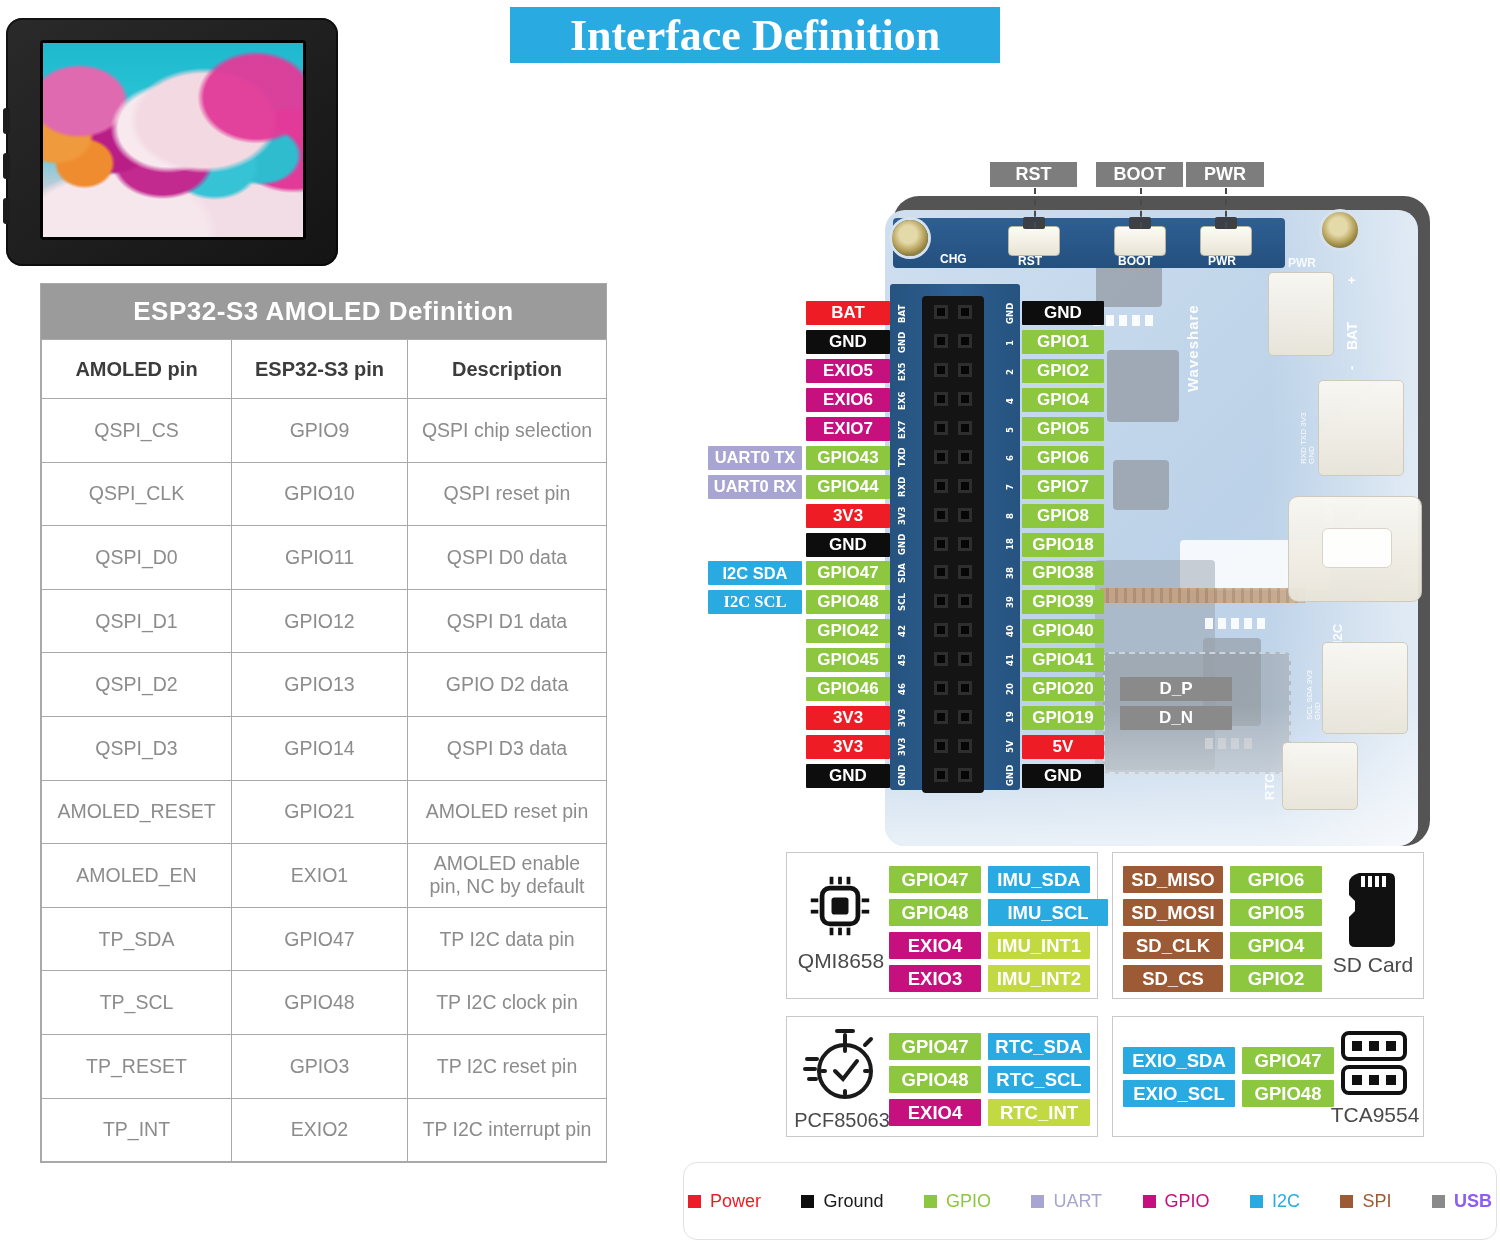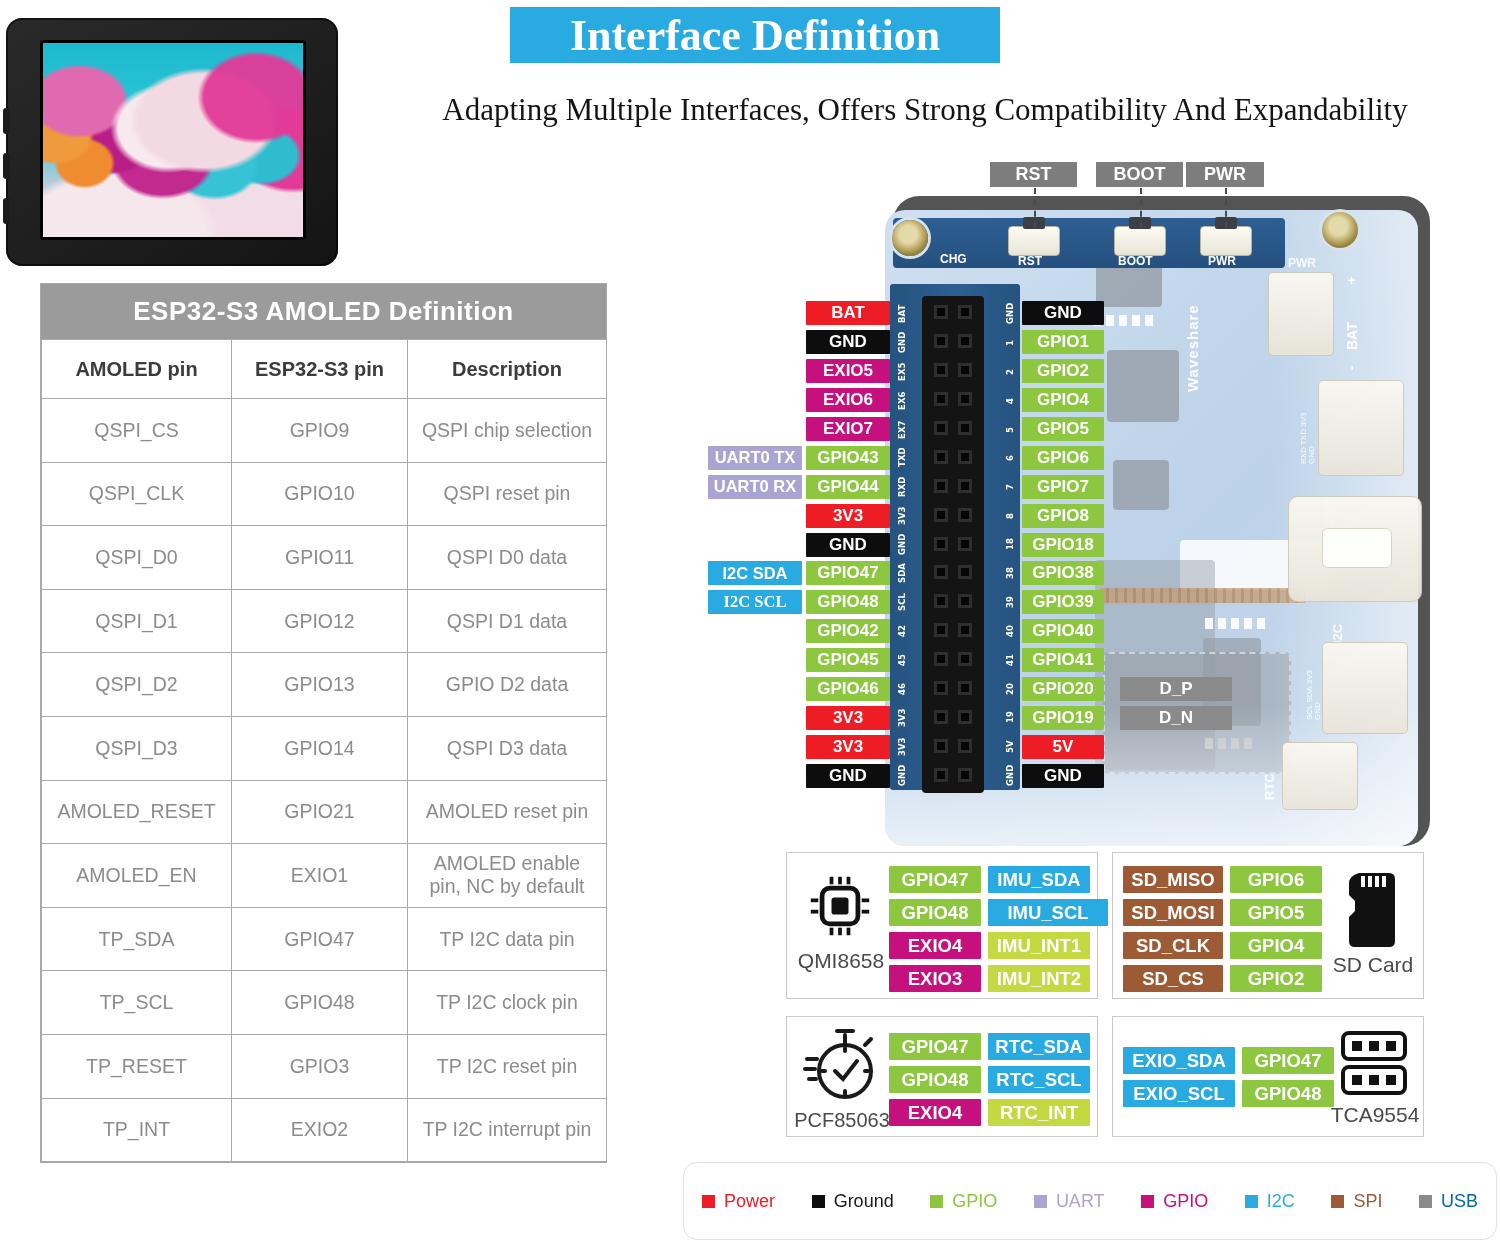--- a/index.html
+++ b/index.html
@@ -80,42 +80,41 @@
 
   
   .modbox{background:#fff;border:1px solid #c9c9c9}
   .mod-name{position:absolute;color:#4a4a4a;text-align:center}
   .mod-rows{position:absolute}
   .mod-row{display:flex;margin-bottom:6px}
   .mod-row .pbadge{height:27px;font-size:18.5px}
   .mod-row .b1{margin-right:7px}
 
   
-  .legend{left:683px;top:1162px;width:814px;height:78px;border:1px solid #e2e2e2;border-radius:14px;display:flex;align-items:center;justify-content:space-between;padding:0 18px;background:#fff}
+  .legend{left:683px;top:1162px;width:814px;height:78px;border:1px solid #e2e2e2;border-radius:14px;display:flex;align-items:center;justify-content:space-between;padding:0 4px;background:#fff}
   .legend-item{display:flex;align-items:center;gap:9px;font-size:18px}
   .legend-item .swatch{width:13px;height:13px}
 </style>
 </head>
 <body>
 
 <div class="stage">
 
   <div class="abs device">
     <div class="nub" style="top:90px"></div>
     <div class="nub" style="top:135px"></div>
     <div class="nub" style="top:180px"></div>
     <div class="screen">
       <div class="cloud"></div>
     </div>
   </div>
 
   <div class="abs title-banner">
     <span>Interface Definition</span>
   </div>
-  <div class="abs subtitle">Adapting Multiple Interfaces, Offers Strong Compatibility And Expandability</div>
 
   <div class="abs pin-table">
     <div class="pt-title">ESP32-S3 AMOLED Definition</div>
     <table>
       <colgroup>
           <col style="width:190px">
           <col style="width:176px">
           <col style="width:199px">
         </colgroup>
       <thead>
@@ -623,17 +622,17 @@
       <div class="legend-item">
         <span class="swatch" style="background: rgb(41, 171, 226);"></span>
         <span style="color: rgb(41, 171, 226);">I2C</span>
       </div>
       <div class="legend-item">
         <span class="swatch" style="background: rgb(157, 91, 53);"></span>
         <span style="color: rgb(157, 91, 53);">SPI</span>
       </div>
       <div class="legend-item">
         <span class="swatch" style="background: rgb(138, 138, 138);"></span>
-        <span style="color: #0369a1;">USB</span>
+        <span style="color: #8b5cf6; font-weight: bold;">USB</span>
       </div>
     </div>
 
 </div>
 
 </body></html>

